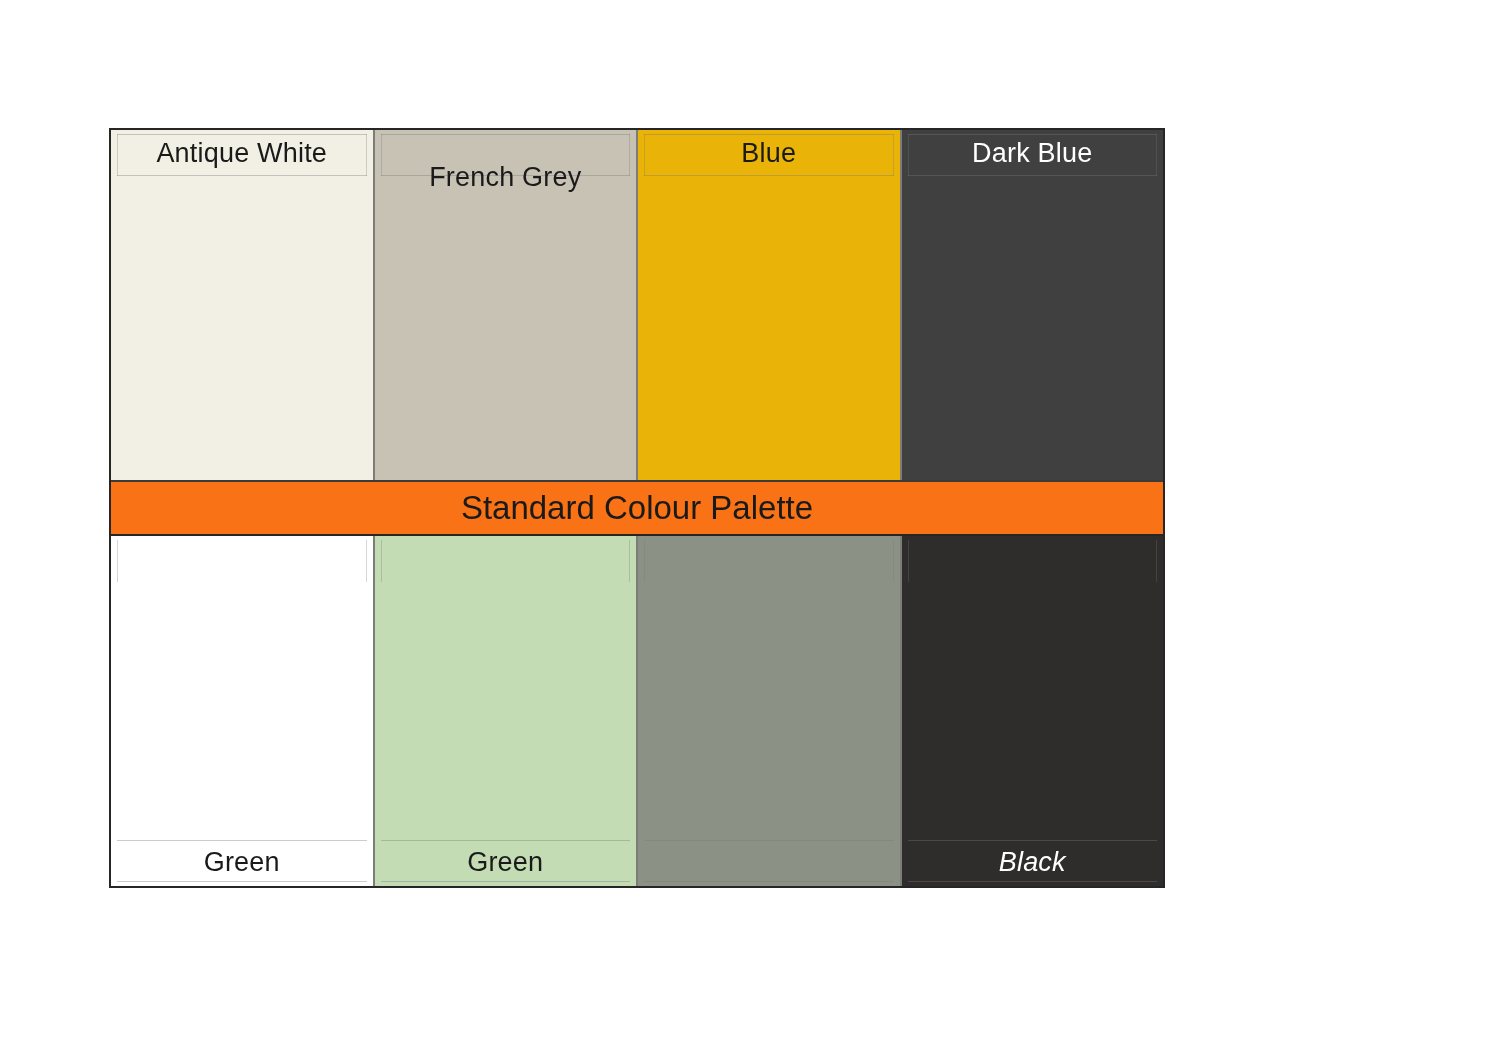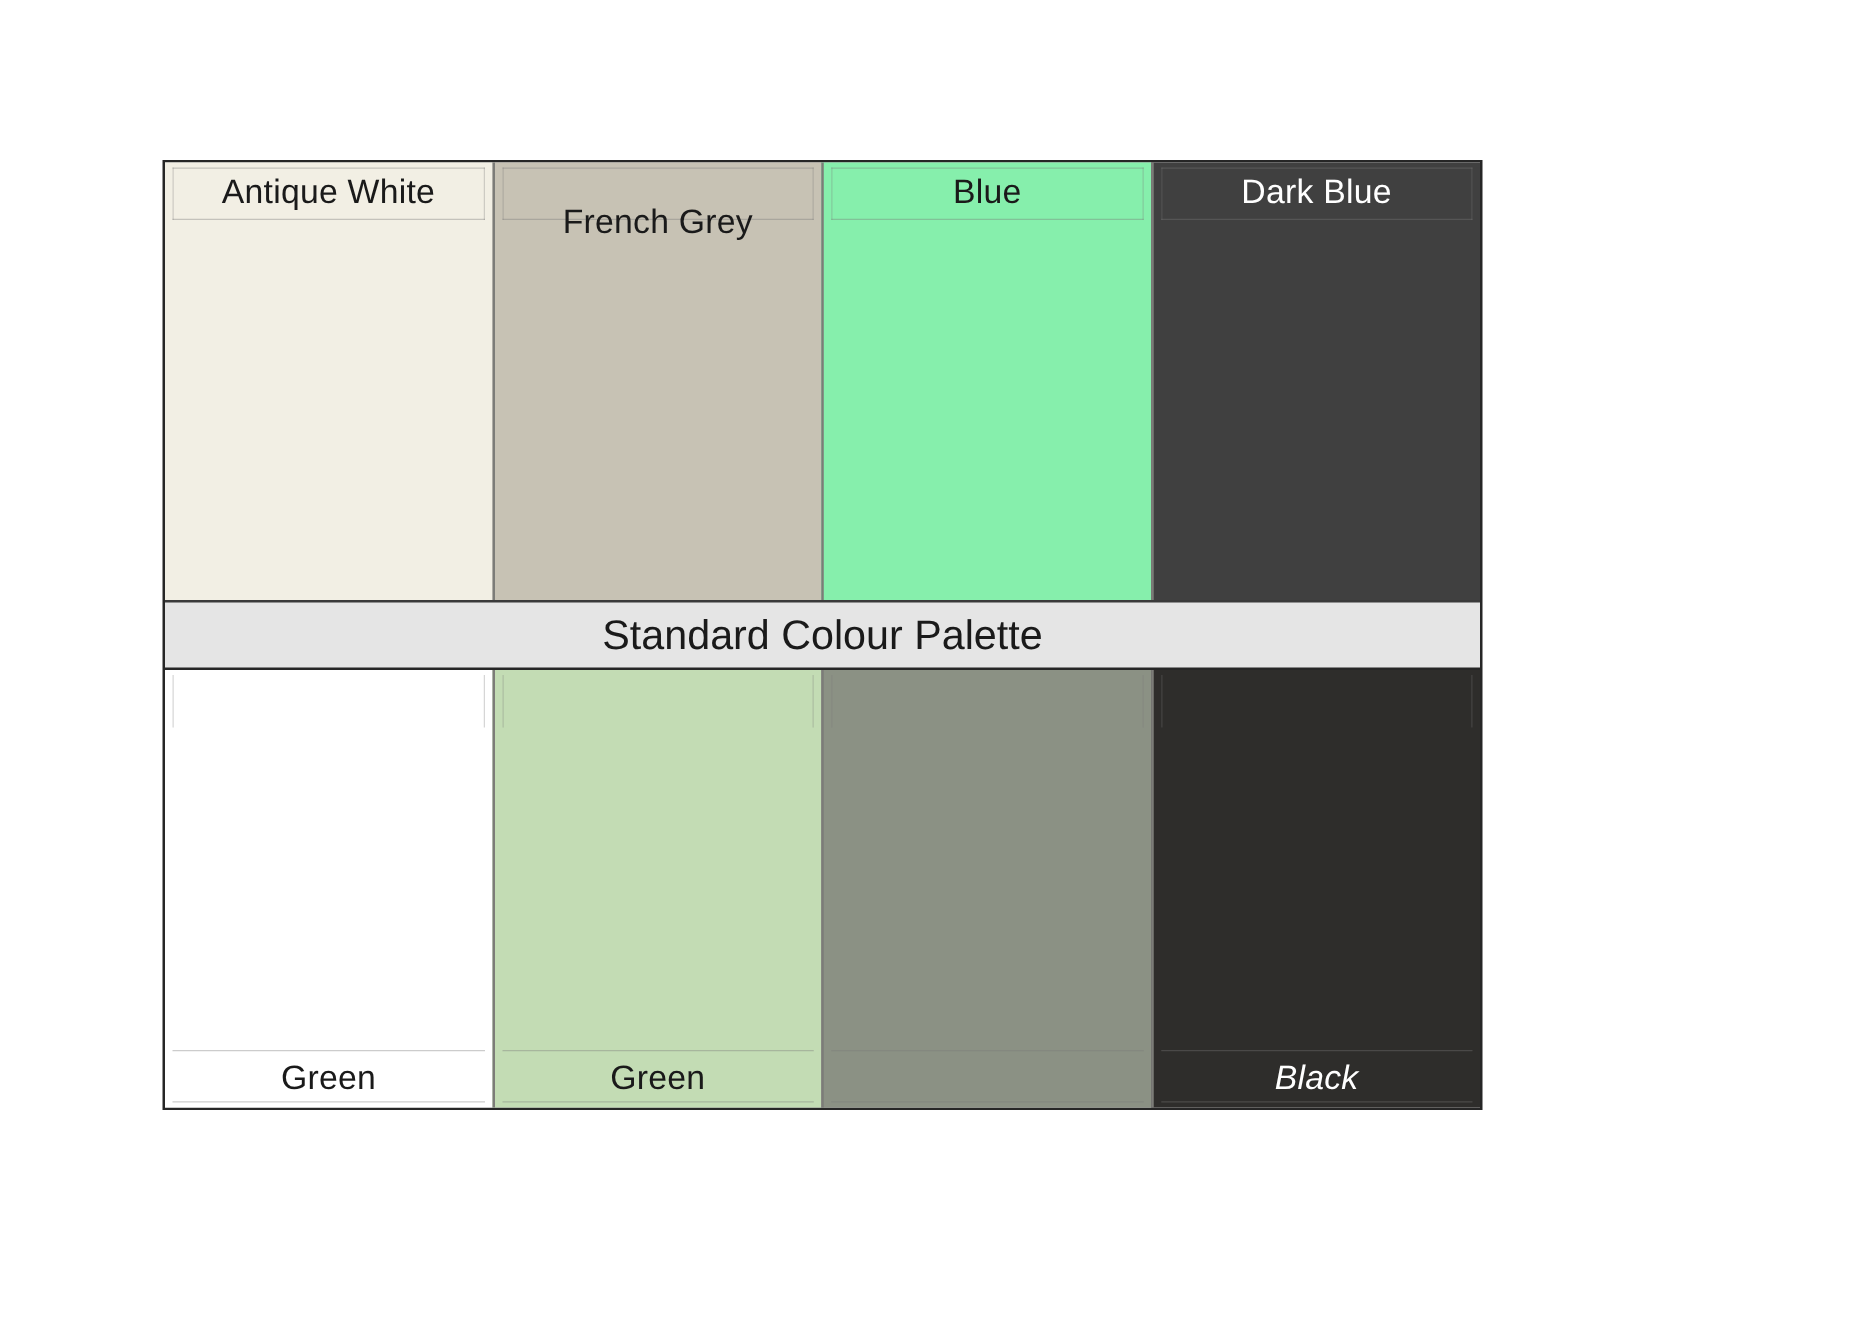--- a/index.html
+++ b/index.html
@@ -17,21 +17,21 @@
   #palette-page {
     position: relative;
     width: 1496px;
     height: 1058px;
     background: #ffffff;
   }
 
   
   .palette-table {
     position: absolute;
-    left: 130px;
+    left: 109px;
     top: 128px;
     width: 1056px;
     height: 760px;
     border: 2px solid #262626;
     box-sizing: border-box;
     background: #ffffff;
   }
 
   
   .swatch-row {
@@ -98,21 +98,21 @@
   .swatch-row.top .swatch-label { top: 6px; }
   .swatch-row.bottom .swatch-label { bottom: 7px; }
 
   
   .title-band {
     position: absolute;
     left: 0;
     top: 350px;
     width: 100%;
     height: 56px;
-    background: #e5e5e5;
+    background: #f97316;
     border-top: 2px solid #3a3a3a;
     border-bottom: 2px solid #262626;
     box-sizing: border-box;
     display: flex;
     align-items: center;
     justify-content: center;
   }
   .title-text {
     font-size: 33px;
     line-height: 40px;
@@ -138,21 +138,21 @@
       </div>
 
       <div class="swatch-cell" style="background: rgb(199, 194, 180);">
         <div class="inner-rule a"></div>
         <div class="inner-rule b"></div>
         <div class="inner-vrule left"></div>
         <div class="inner-vrule right"></div>
         <div class="swatch-label" style="color: rgb(26, 26, 26); margin-top: 24px;">French Grey</div>
       </div>
 
-      <div class="swatch-cell" style="background: #86efac;">
+      <div class="swatch-cell" style="background: #eab308;">
         <div class="inner-rule a"></div>
         <div class="inner-rule b"></div>
         <div class="inner-vrule left"></div>
         <div class="inner-vrule right"></div>
         <div class="swatch-label" style="color: rgb(26, 26, 26);">Blue</div>
       </div>
 
       <div class="swatch-cell" style="background: #404040;">
         <div class="inner-rule a"></div>
         <div class="inner-rule b"></div>

